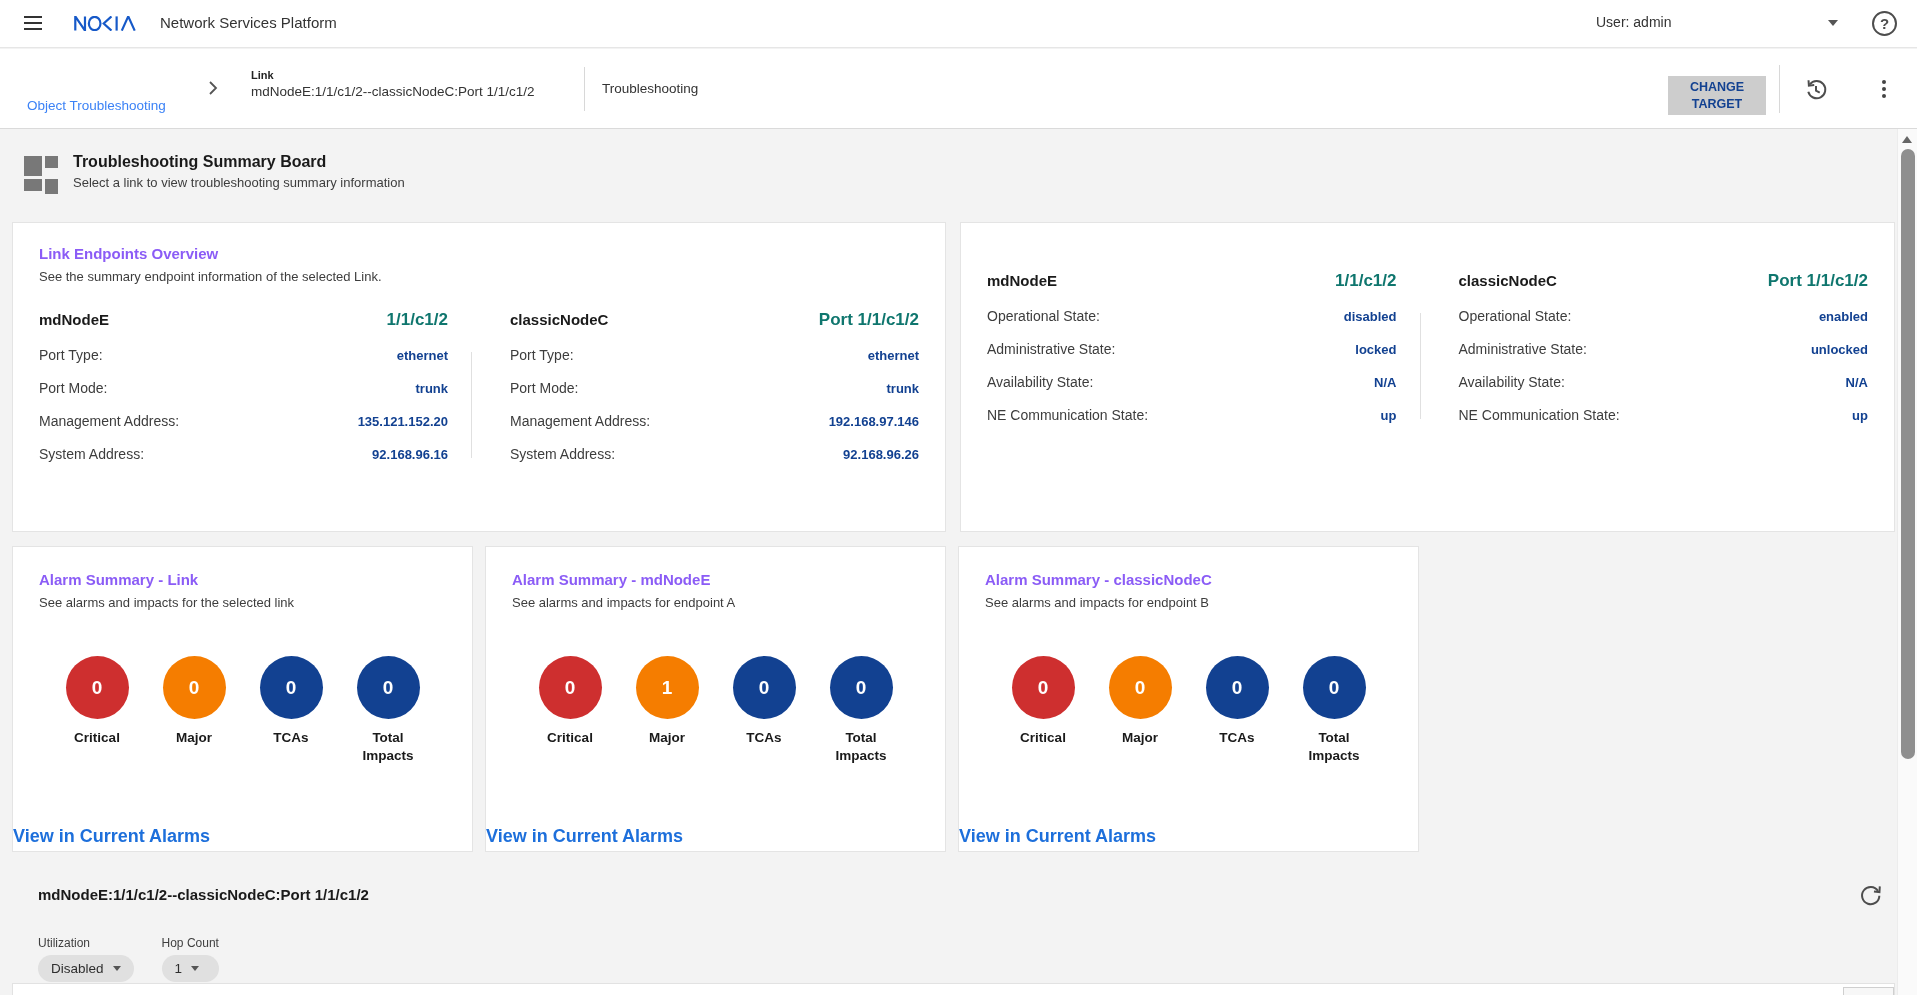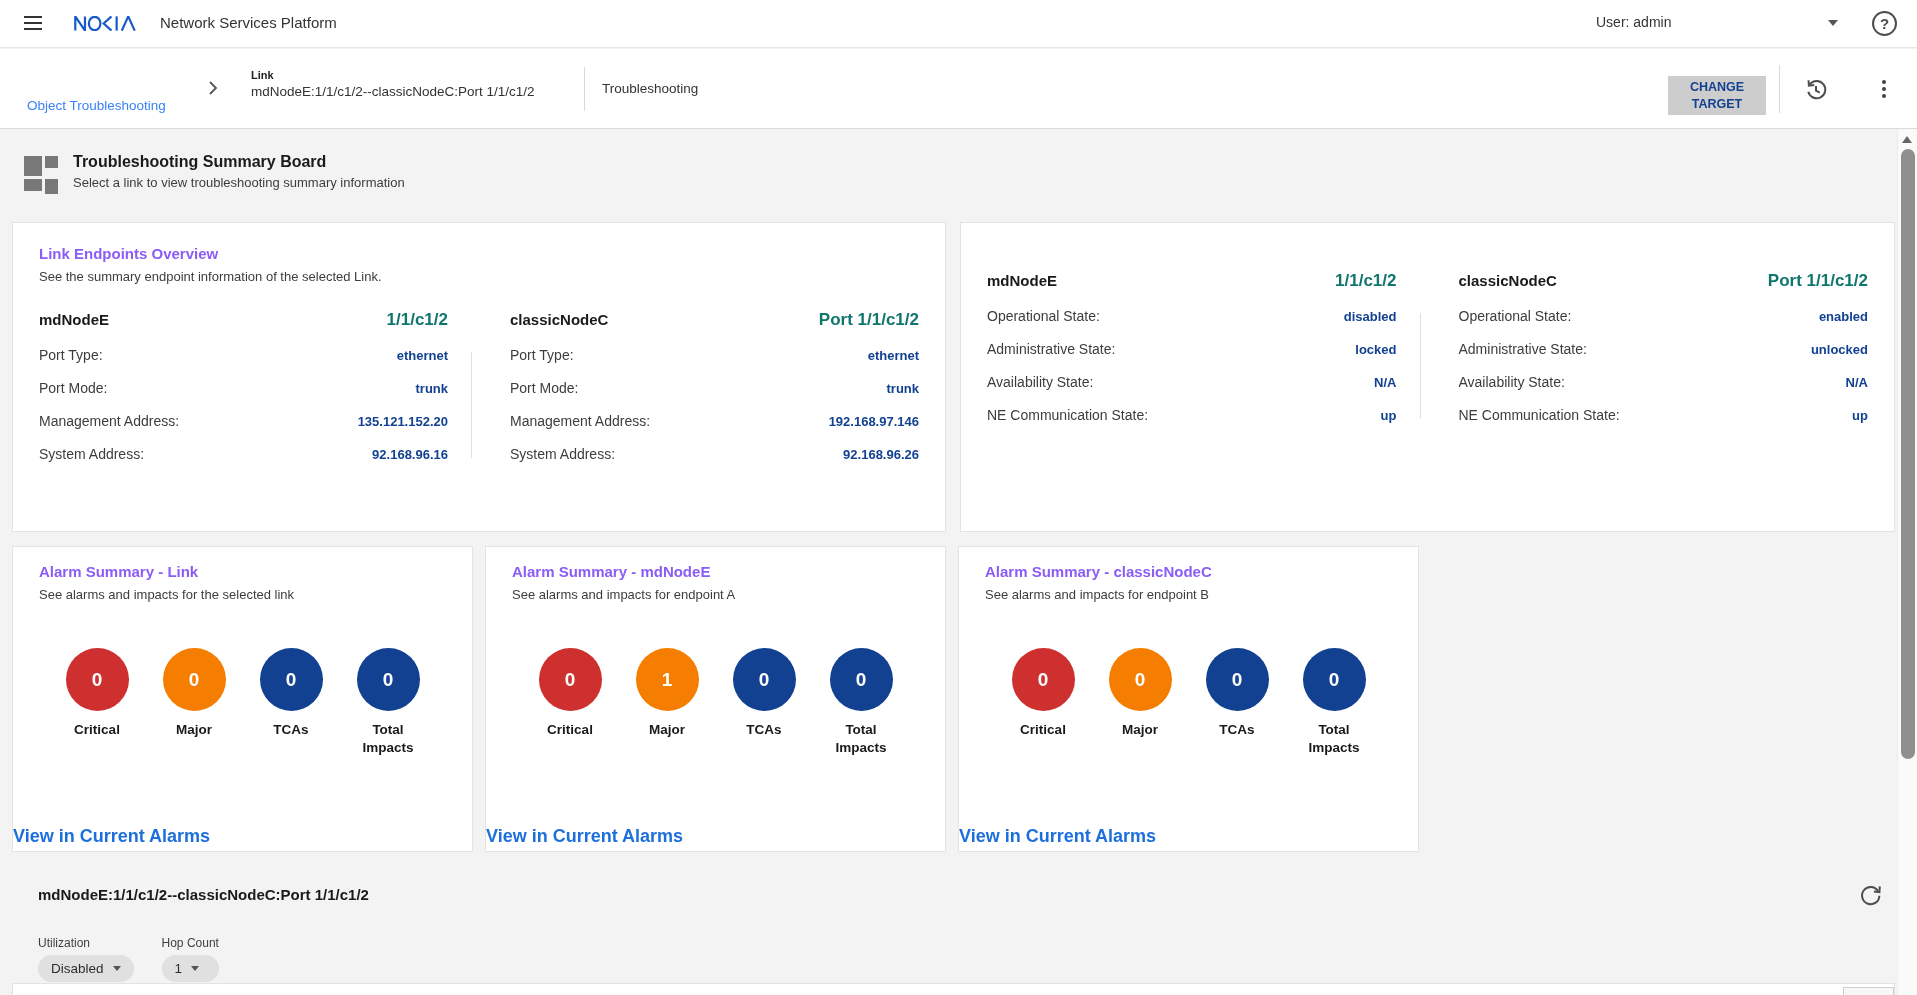--- a/index.html
+++ b/index.html
@@ -64,21 +64,21 @@
   .vdiv { width:1px; background:#e0e0e0; margin:42px 38px 4px 23px; }
   .col-head { display:flex; justify-content:space-between; align-items:baseline; }
   .ep-name { font-size:15px; font-weight:bold; color:#1a1a1a; }
   .ep-port { font-size:17px; font-weight:bold; color:#0f766e; }
   .erow { display:flex; justify-content:space-between; align-items:baseline; margin-top:17px; }
   .erow .lbl { font-size:14px; color:#3d3d3d; }
   .erow .val { font-size:13px; font-weight:bold; color:#124191; }
 
   
   .row2 { position:absolute; top:546px; left:12px; display:flex; gap:12px; }
-  .alarm-card { width:461px; height:306px; padding:16px 26px; position:relative; }
+  .alarm-card { width:461px; height:306px; padding:24px 26px; position:relative; }
   .counters { display:flex; justify-content:center; gap:25px; margin-top:46px; }
   .counter { width:72px; }
   .circle { width:63px; height:63px; margin:0 auto; border-radius:50%; color:#fff;
             font-size:19px; font-weight:bold; display:flex; align-items:center; justify-content:center; }
   .counter-label { width:72px; margin:10px auto 0; text-align:center; font-size:13.5px;
                    font-weight:bold; color:#1a1a1a; line-height:1.35; }
   .alarm-link { position:absolute; bottom:4px; left:0; width:100%; 
                 font-size:18px; font-weight:bold; color:#1d6fdb; cursor:pointer; text-decoration:none; }
 
   

